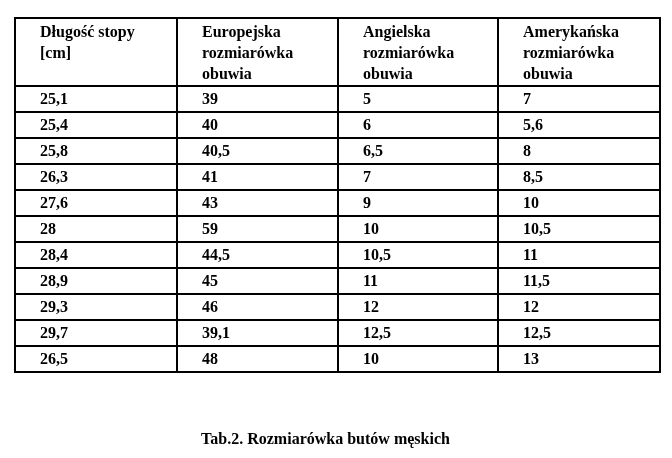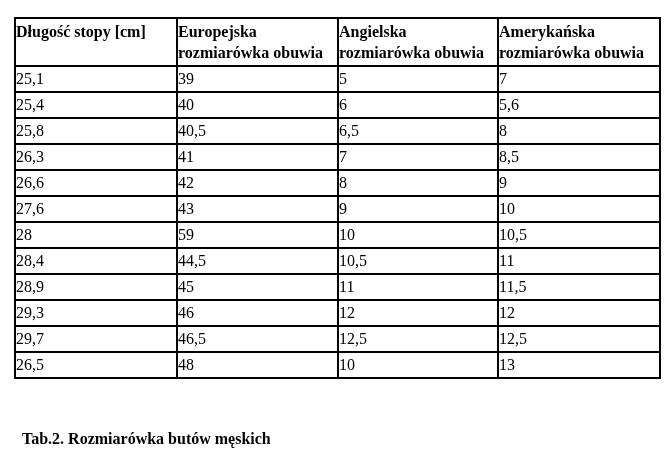--- a/index.html
+++ b/index.html
@@ -20,44 +20,45 @@
     position: absolute;
     left: 14px;
     top: 17px;
     width: 645px;
     border-collapse: collapse;
     table-layout: fixed;
   }
   table.size-table th,
   table.size-table td {
     border: 2px solid #000000;
-    padding: 1px 0;
+    padding: 1px 24px;
     font-size: 16px;
     text-align: left;
     box-sizing: border-box;
     overflow: hidden;
     white-space: normal;
   }
   table.size-table th {
     font-weight: bold;
     vertical-align: top;
     height: 48px;
     line-height: 1.3;
     padding-top: 3px;
   }
   table.size-table td {
     height: 26px;
     vertical-align: middle;
-    font-weight: normal;
+    font-weight: bold;
   }
   .caption {
     position: absolute;
-    left: 22px;
+    left: 3px;
     top: 430px;
     width: 645px;
+    text-align: center;
     font-size: 16px;
     font-weight: bold;
   }
 </style>
 </head>
 <body>
 
 <div class="page">
   <table class="size-table">
     <colgroup>
@@ -93,26 +94,20 @@
           <td>6,5</td>
           <td>8</td>
         </tr>
         <tr>
           <td>26,3</td>
           <td>41</td>
           <td>7</td>
           <td>8,5</td>
         </tr>
         <tr>
-          <td>26,6</td>
-          <td>42</td>
-          <td>8</td>
-          <td>9</td>
-        </tr>
-        <tr>
           <td>27,6</td>
           <td>43</td>
           <td>9</td>
           <td>10</td>
         </tr>
         <tr>
           <td>28</td>
           <td>59</td>
           <td>10</td>
           <td>10,5</td>
@@ -130,21 +125,21 @@
           <td>11,5</td>
         </tr>
         <tr>
           <td>29,3</td>
           <td>46</td>
           <td>12</td>
           <td>12</td>
         </tr>
         <tr>
           <td>29,7</td>
-          <td>46,5</td>
+          <td>39,1</td>
           <td>12,5</td>
           <td>12,5</td>
         </tr>
         <tr>
           <td>26,5</td>
           <td>48</td>
           <td>10</td>
           <td>13</td>
         </tr>
       </tbody>

